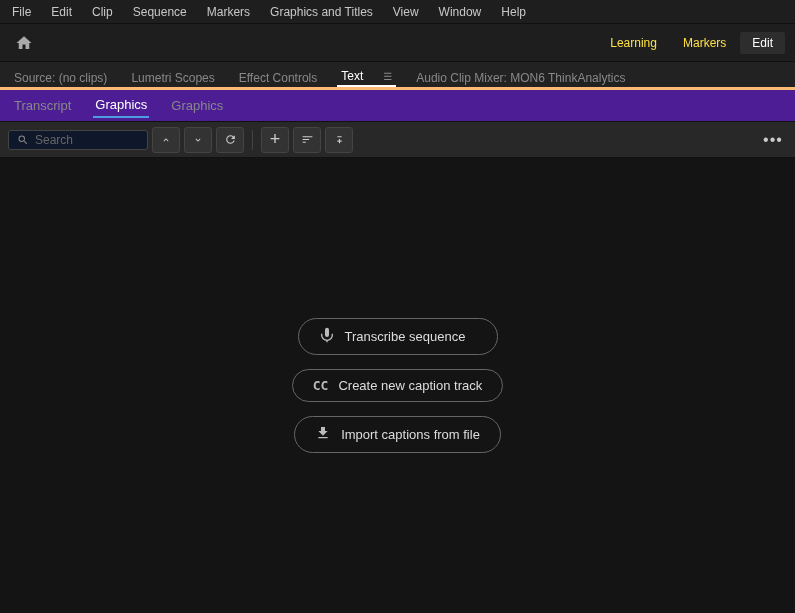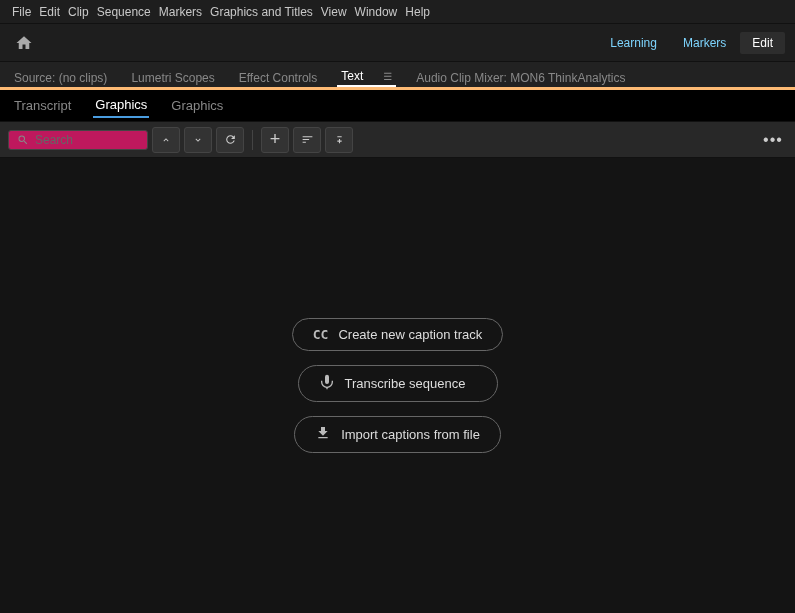--- a/index.html
+++ b/index.html
@@ -14,21 +14,21 @@
     }
 
     
     #menu-bar {
       display: flex;
       align-items: center;
       background: #1e1e1e;
       border-bottom: 1px solid #111;
       height: 24px;
       padding: 8px 8px;
-      gap: 0;
+      gap: 12px;
     }
     .menu-item {
       color: #c8c8c8;
       font-size: 12px;
       cursor: pointer;
       padding: 2px 4px;
     }
 
     
     #top-bar {
@@ -47,21 +47,21 @@
       justify-content: center;
       margin-right: auto;
       color: #aaa;
     }
     .workspace-tabs {
       display: flex;
       gap: 2px;
       margin-left: auto;
     }
     .workspace-tab {
-      color: #7dd3fc;
+      color: #fde047;
       font-size: 12px;
       padding: 4px 12px;
       cursor: pointer;
       border-radius: 2px;
     }
     .workspace-tab.active { color: #fff; background: #2d2d2d; }
 
     
     #panel-tab-bar {
       display: flex;
@@ -81,21 +81,21 @@
     }
     .panel-tab.active {
       color: #fff;
       border-bottom: 2px solid #fff;
     }
 
     
     #sub-tab-bar {
       display: flex;
       align-items: center;
-      background: #000000;
+      background: #4c1d95;
       border-bottom: 1px solid #111;
       height: 32px;
       padding: 0 12px;
       gap: 20px;
     }
     .sub-tab {
       color: #888;
       font-size: 13px;
       cursor: pointer;
       padding: 4px 2px;
@@ -111,21 +111,21 @@
       align-items: center;
       background: #282828;
       border-bottom: 1px solid #111;
       height: 36px;
       padding: 0 8px;
       gap: 4px;
     }
     .search-box {
       display: flex;
       align-items: center;
-      background: #be185d;
+      background: #0f172a;
       border: 1px solid #444;
       border-radius: 3px;
       padding: 2px 8px;
       width: 140px;
       gap: 6px;
       color: #888;
     }
     .search-box input {
       background: transparent;
       border: none;
@@ -284,35 +284,35 @@
       </svg>
   </div>
 
   <div class="more-btn">
     <span>•••</span>
   </div>
 </div>
 
 <div id="main-content">
   <button class="action-btn">
-    <span class="action-btn-icon" style="font-size:13px;font-weight:bold;color:#bbb;font-family:monospace;">CC</span>
-    <span>Create new caption track</span>
-  </button>
-
-  <button class="action-btn">
     <span class="action-btn-icon">
       <svg width="16" height="16" viewBox="0 0 24 24" fill="#bbb">
         <path d="M12 1a3 3 0 0 0-3 3v8a3 3 0 0 0 6 0V4a3 3 0 0 0-3-3z"></path>
         <path d="M19 10v2a7 7 0 0 1-14 0v-2H3v2a9 9 0 0 0 8 8.94V23h2v-2.06A9 9 0 0 0 21 12v-2h-2z"></path>
       </svg>
     </span>
     <span>Transcribe sequence</span>
   </button>
 
   <button class="action-btn">
+    <span class="action-btn-icon" style="font-size:13px;font-weight:bold;color:#bbb;font-family:monospace;">CC</span>
+    <span>Create new caption track</span>
+  </button>
+
+  <button class="action-btn">
     <span class="action-btn-icon">
       <svg width="16" height="16" viewBox="0 0 24 24" fill="#bbb">
         <path d="M19 9h-4V3H9v6H5l7 7 7-7zM5 18v2h14v-2H5z"></path>
       </svg>
     </span>
     <span>Import captions from file</span>
   </button>
 </div>
 
 </body></html>

